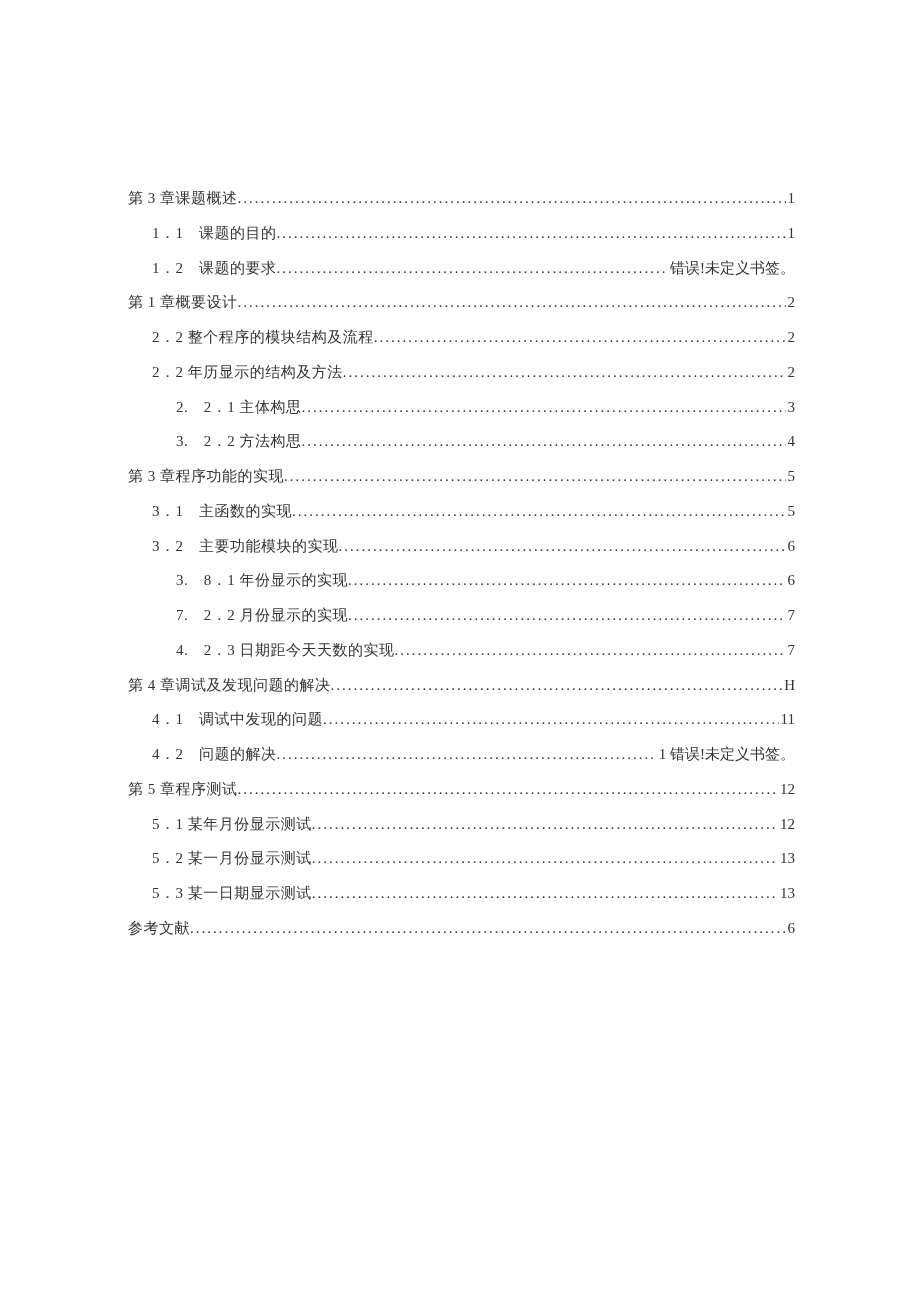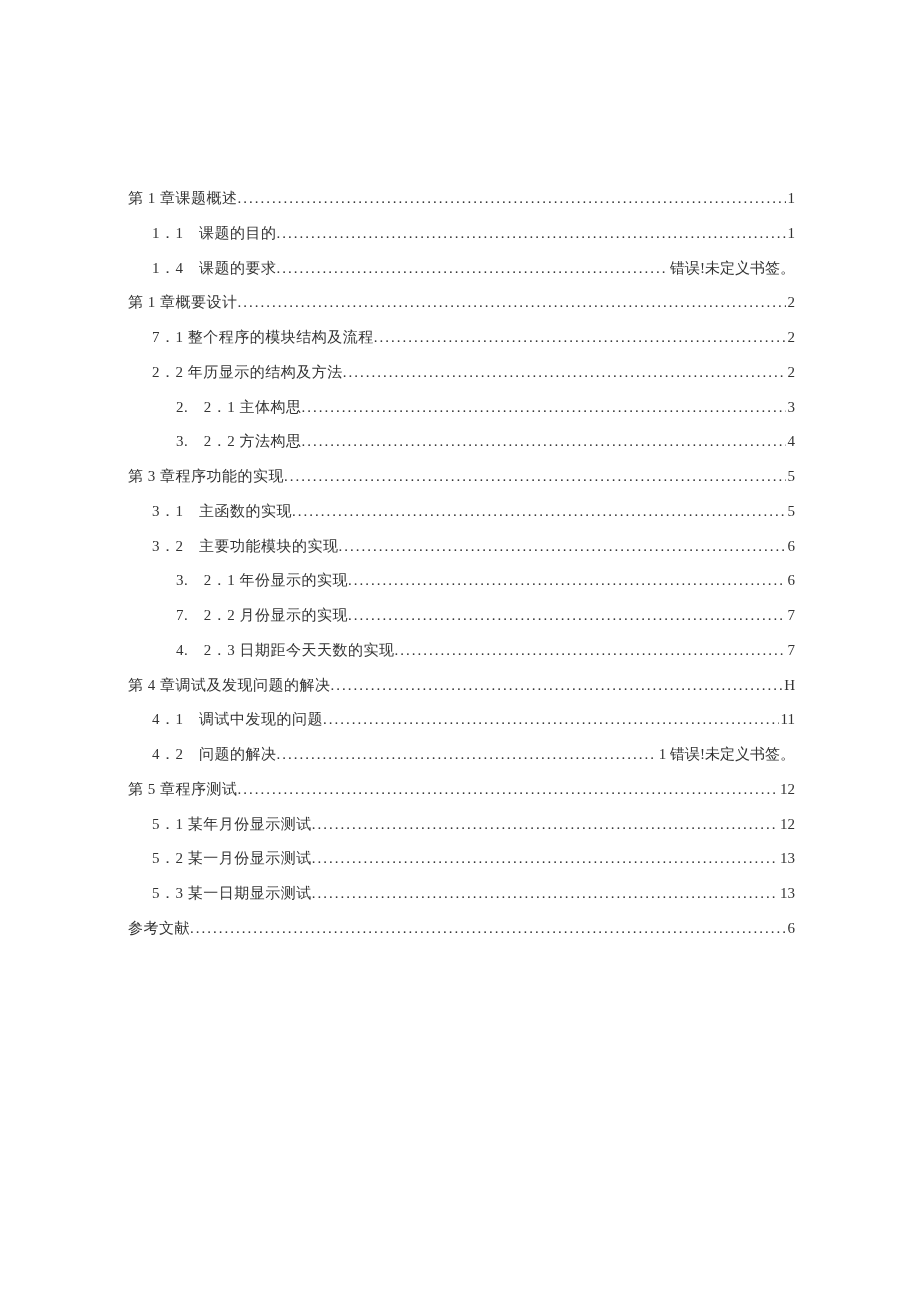--- a/index.html
+++ b/index.html
@@ -33,41 +33,41 @@
     .toc-page { flex: 0 0 auto; padding-left: 2px; }
     .indent-1 { padding-left: 24px; text-align: right; }
     .indent-2 { padding-left: 48px; }
     .wide { letter-spacing: 0.5px; }
   </style>
 </head>
 <body>
 
 <div id="toc-container">
     <div class="toc-line">
-      <span class="toc-label wide">第 1 章课题概述</span>
+      <span class="toc-label wide">第 3 章课题概述</span>
       <span class="toc-leader"></span>
       <span class="toc-page">1</span>
     </div>
     <div class="toc-line indent-1">
       <span class="toc-label wide">1．1　课题的目的</span>
       <span class="toc-leader"></span>
       <span class="toc-page">1</span>
     </div>
     <div class="toc-line indent-1">
-      <span class="toc-label wide">1．4　课题的要求</span>
+      <span class="toc-label wide">1．2　课题的要求</span>
       <span class="toc-leader"></span>
       <span class="toc-page">错误!未定义书签。</span>
     </div>
     <div class="toc-line">
       <span class="toc-label wide">第 1 章概要设计</span>
       <span class="toc-leader"></span>
       <span class="toc-page">2</span>
     </div>
     <div class="toc-line indent-1">
-      <span class="toc-label wide">7．1 整个程序的模块结构及流程</span>
+      <span class="toc-label wide">2．2 整个程序的模块结构及流程</span>
       <span class="toc-leader"></span>
       <span class="toc-page">2</span>
     </div>
     <div class="toc-line indent-1">
       <span class="toc-label wide">2．2 年历显示的结构及方法</span>
       <span class="toc-leader"></span>
       <span class="toc-page">2</span>
     </div>
     <div class="toc-line indent-2">
       <span class="toc-label wide">2.　2．1 主体构思</span>
@@ -88,21 +88,21 @@
       <span class="toc-label wide">3．1　主函数的实现</span>
       <span class="toc-leader"></span>
       <span class="toc-page">5</span>
     </div>
     <div class="toc-line indent-1">
       <span class="toc-label wide">3．2　主要功能模块的实现</span>
       <span class="toc-leader"></span>
       <span class="toc-page">6</span>
     </div>
     <div class="toc-line indent-2">
-      <span class="toc-label wide">3.　2．1 年份显示的实现</span>
+      <span class="toc-label wide">3.　8．1 年份显示的实现</span>
       <span class="toc-leader"></span>
       <span class="toc-page">6</span>
     </div>
     <div class="toc-line indent-2">
       <span class="toc-label wide">7.　2．2 月份显示的实现</span>
       <span class="toc-leader"></span>
       <span class="toc-page">7</span>
     </div>
     <div class="toc-line indent-2">
       <span class="toc-label wide">4.　2．3 日期距今天天数的实现</span>

